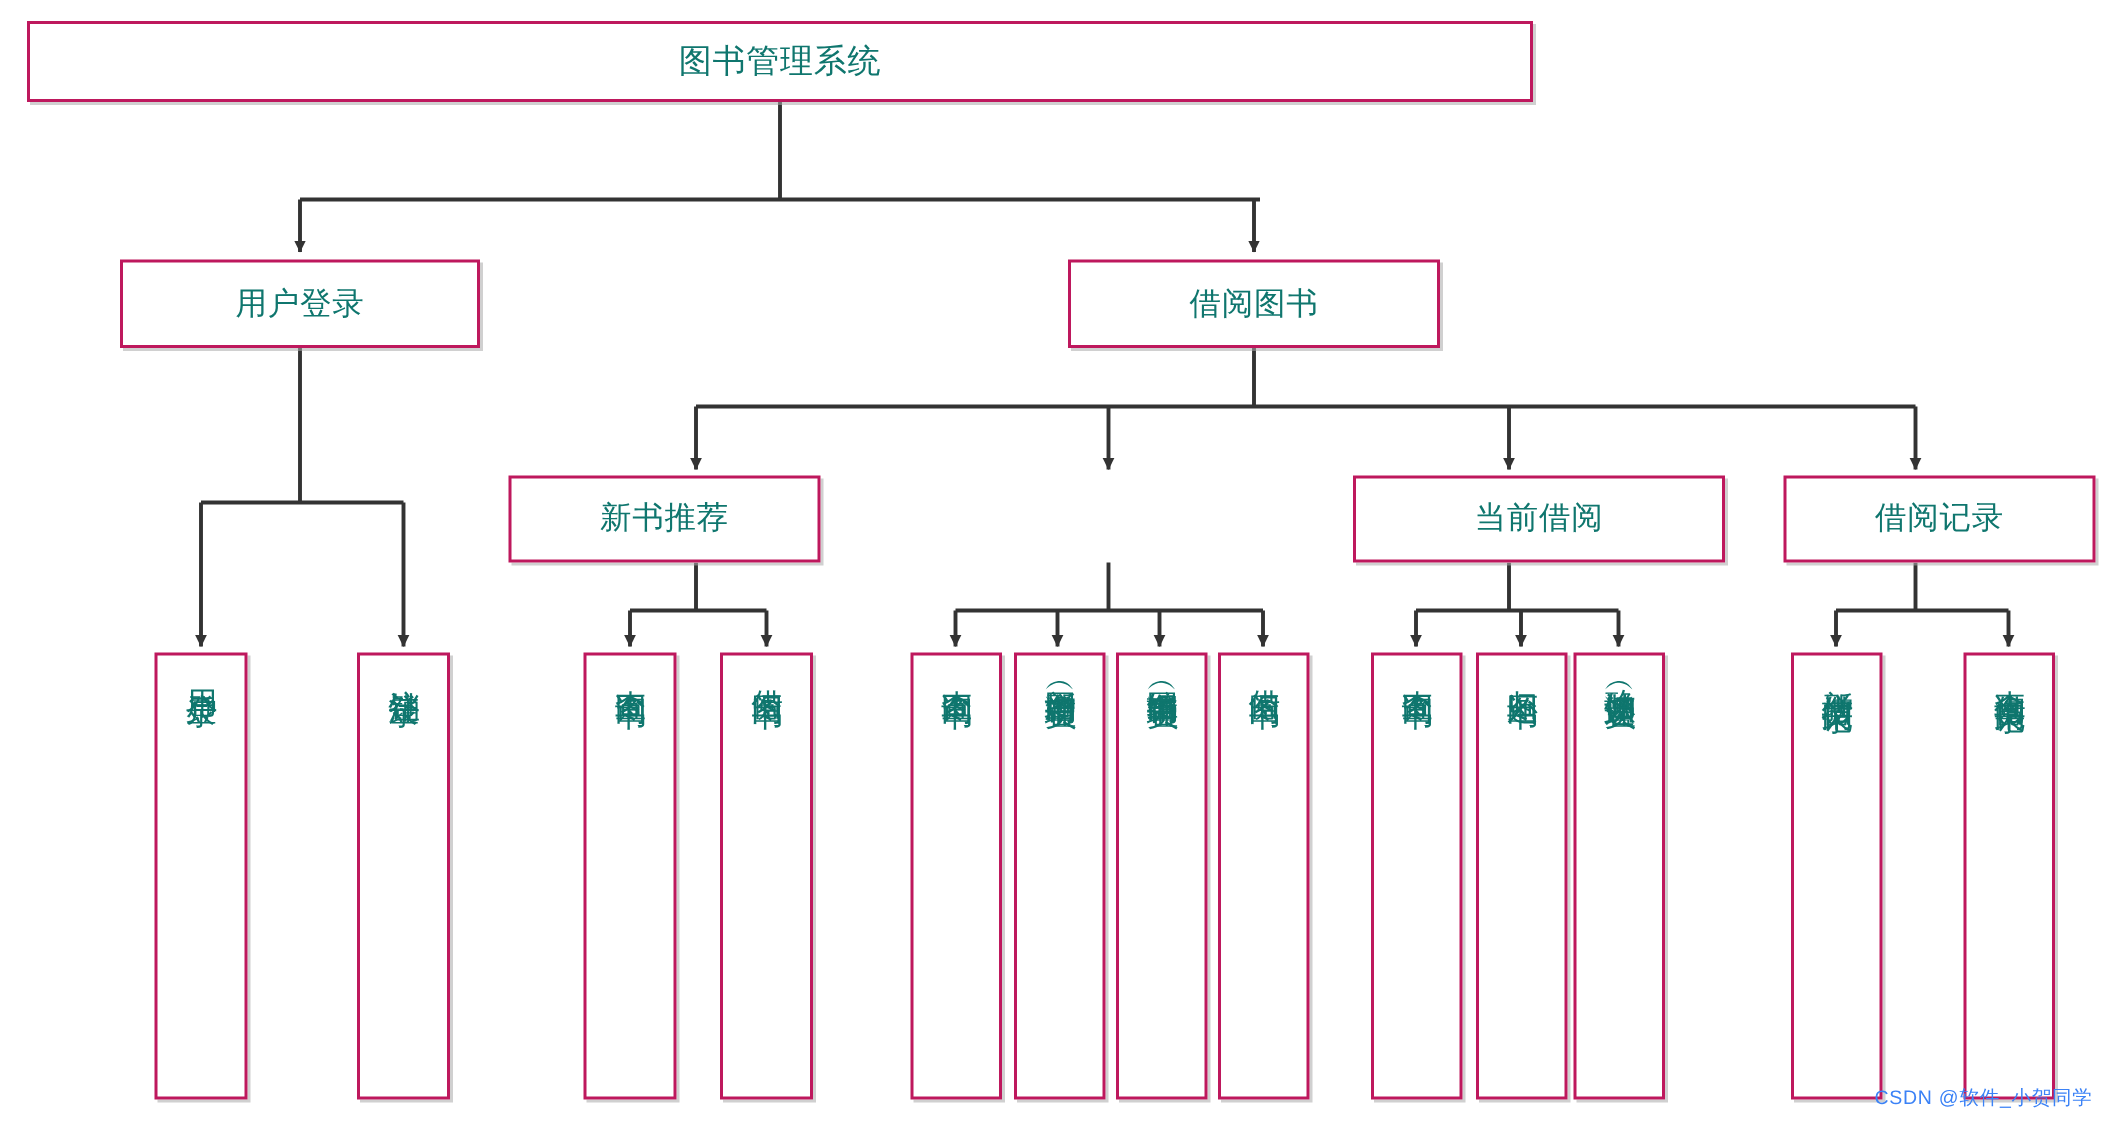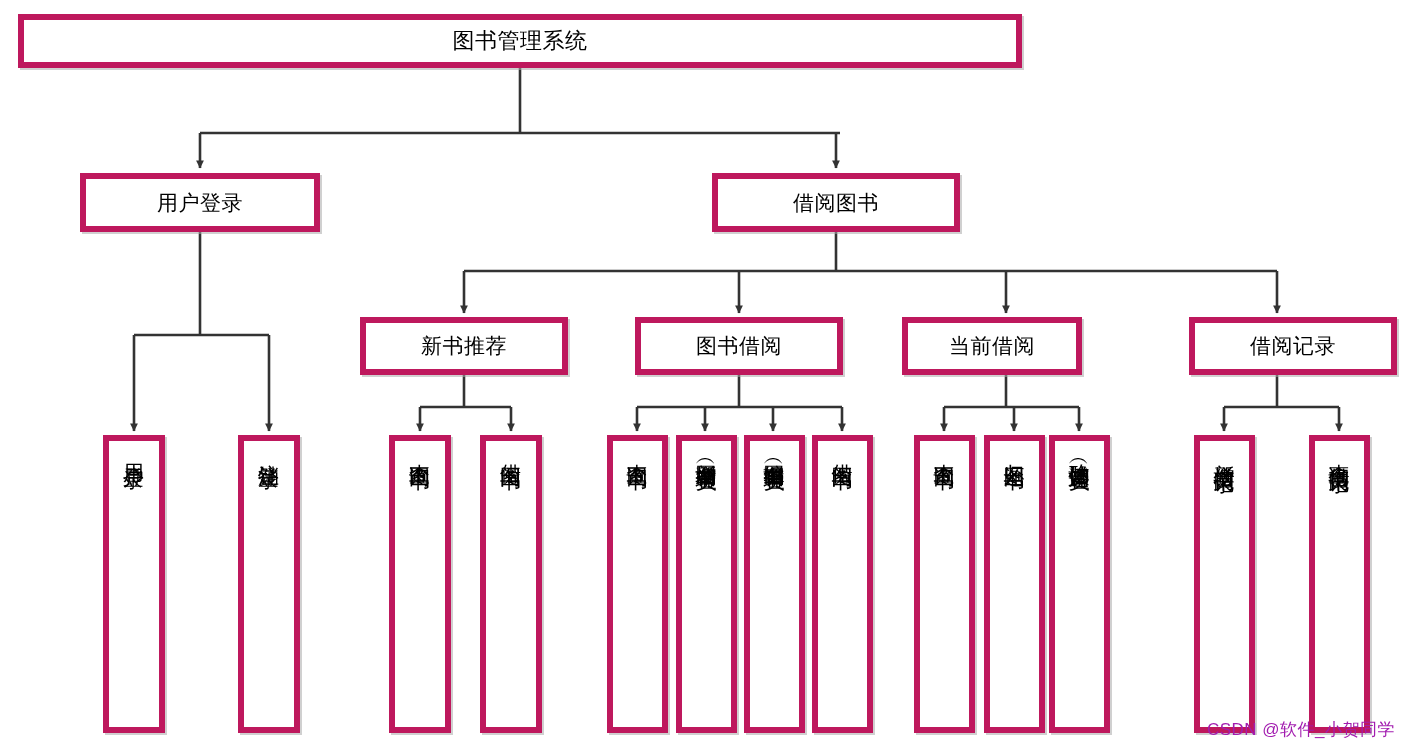--- a/index.html
+++ b/index.html
@@ -21,26 +21,26 @@
     left: 0;
     top: 0;
     width: 1405px;
     height: 747px;
     pointer-events: none;
   }
   .node {
     position: absolute;
     box-sizing: border-box;
     background: #ffffff;
-    border: 6px solid #be185d;
+    border: 2px solid #be185d;
     box-shadow: 2px 2px 0 rgba(170,170,170,0.55);
     display: flex;
     align-items: center;
     justify-content: center;
-    color: #000000;
+    color: #0f766e;
     z-index: 2;
   }
   .node-label {
     display: block;
     text-align: center;
     line-height: 1.22;
     letter-spacing: 0.5px;
     white-space: pre;
   }
   
@@ -64,22 +64,22 @@
     letter-spacing: 2px;
     max-height: 288px;
   }
   .node.leaf.tall .node-label {
     letter-spacing: 1px;
   }
   #watermark {
     position: absolute;
     right: 10px;
     bottom: 6px;
-    font-size: 17px;
-    color: #a21caf;
+    font-size: 13px;
+    color: #3b82f6;
     letter-spacing: 0.5px;
     z-index: 3;
     white-space: nowrap;
     margin-top: 16px;
   }
 </style>
 </head>
 <body>
 
 <div id="diagram-root">
@@ -139,27 +139,24 @@
     <span class="node-label">图书管理系统</span>
   </div>
 
   <div class="node horiz" style="left:80px; top:173px; width:240px; height:59px;">
     <span class="node-label">用户登录</span>
   </div>
   <div class="node horiz" style="left:712px; top:173px; width:248px; height:59px;">
     <span class="node-label">借阅图书</span>
   </div>
 
-  <div class="node horiz" style="left:360px; top:317px; width:208px; height:58px;">
+  <div class="node horiz" style="left:339px; top:317px; width:208px; height:58px;">
     <span class="node-label">新书推荐</span>
   </div>
-  <div class="node horiz" style="left:635px; top:317px; width:208px; height:58px;">
-    <span class="node-label">图书借阅</span>
-  </div>
-  <div class="node horiz" style="left:902px; top:317px; width:180px; height:58px;">
+  <div class="node horiz" style="left:902px; top:317px; width:248px; height:58px;">
     <span class="node-label">当前借阅</span>
   </div>
   <div class="node horiz" style="left:1173px; top:317px; width:208px; height:58px;margin-left:16px;">
     <span class="node-label">借阅记录</span>
   </div>
 
   <div class="node leaf" style="left:103px; top:435px; width:62px; height:298px;">
     <span class="node-label">用户登录</span>
   </div>
   <div class="node leaf" style="left:238px; top:435px; width:62px; height:298px;">

